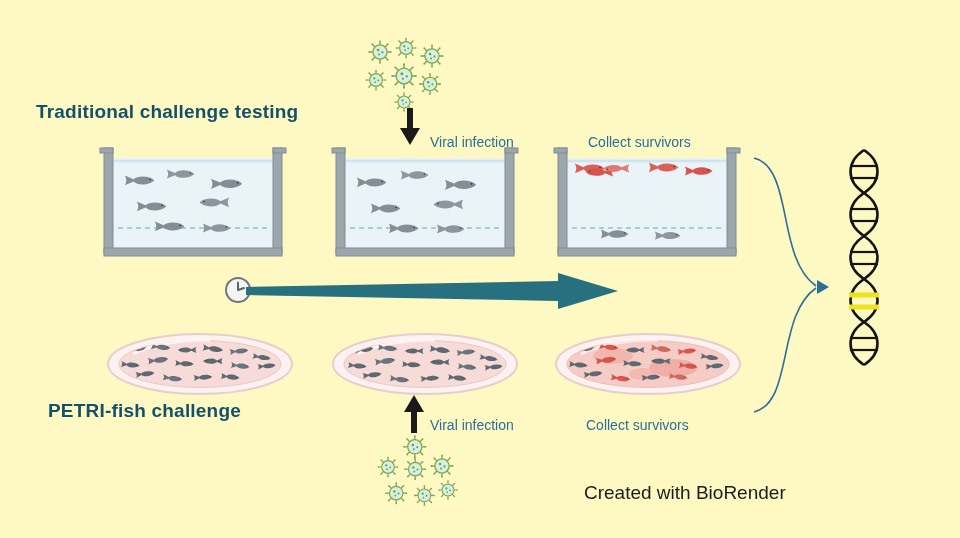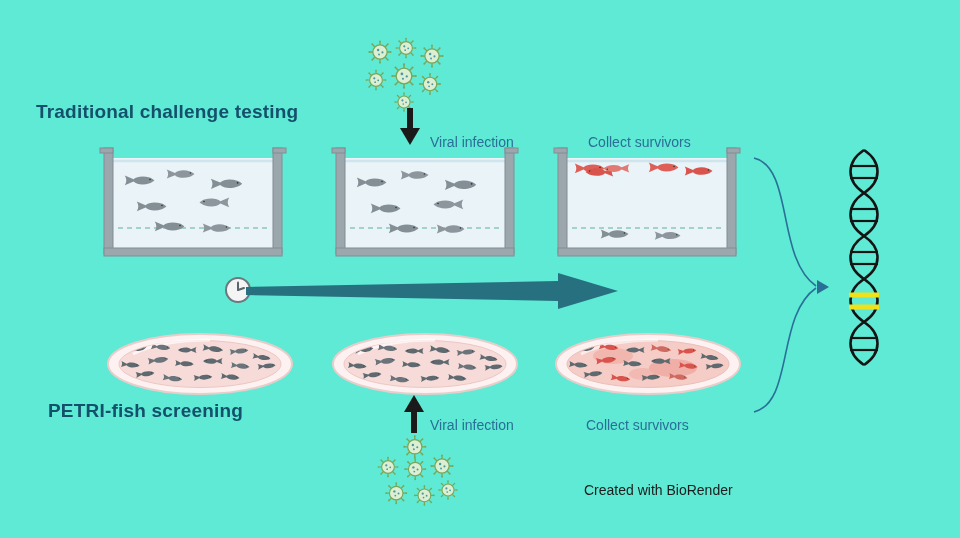--- a/index.html
+++ b/index.html
@@ -1,24 +1,24 @@
 <!DOCTYPE html>
 <html><head>
 <meta charset="utf-8">
 <style>
   html,body{margin:0;padding:0;background:#ffffff;}
   .canvas{
-    position:relative;width:960px;height:538px;background:#5eead4;
+    position:relative;width:960px;height:538px;background:#fef9c3;
     font-family:"Liberation Sans",sans-serif;overflow:hidden;
   }
   .abs{position:absolute;}
   .row-title{font-size:19px;font-weight:600;color:#14506b;letter-spacing:.2px;white-space:nowrap;}
   .small-label{font-size:14px;color:#2a6f97;white-space:nowrap;margin-top:12px;}
   .outcome-label{font-size:13px;color:#2a6f97;text-align:center;line-height:1.4;width:84px;}
-  .credit{font-size:14px;color:#1c1c1c;white-space:nowrap;}
+  .credit{font-size:19px;color:#1c1c1c;white-space:nowrap;}
   svg{display:block;overflow:visible;}
 </style>
 </head>
 <body>
 
 <div class="canvas">
 
   <svg width="0" height="0" aria-hidden="true">
     <defs>
       <g id="fish">
@@ -48,21 +48,21 @@
         </g>
         <circle cx="12" cy="12" r="7.5" fill="#ddefd2" stroke="#79a75a" stroke-width="1.3"></circle>
         <circle cx="10" cy="10" r="1.3" fill="#4a98a0"></circle>
         <circle cx="14.6" cy="12.4" r="1.1" fill="#4a98a0"></circle>
         <circle cx="11" cy="14.6" r="1" fill="#4a98a0"></circle>
       </g>
     </defs>
   </svg>
 
   <div class="abs row-title" style="left:36px;top:101px;">Traditional challenge testing</div>
-  <div class="abs row-title" style="left:48px;top:400px;">PETRI-fish screening</div>
+  <div class="abs row-title" style="left:48px;top:400px;">PETRI-fish challenge</div>
 
   <svg class="abs" style="left:360px;top:36px;" width="100" height="80">
     <use href="#virus" transform="translate(8.6,4.6) scale(0.95)"></use>
     <use href="#virus" transform="translate(35.8,1.8) scale(0.85)"></use>
     <use href="#virus" transform="translate(60.6,8.6) scale(0.95)"></use>
     <use href="#virus" transform="translate(5.8,33.8) scale(0.85)"></use>
     <use href="#virus" transform="translate(31.4,27.4) scale(1.05)"></use>
     <use href="#virus" transform="translate(59.2,37.2) scale(0.9)"></use>
     <use href="#virus" transform="translate(34.4,56.4) scale(0.8)"></use>
   </svg>

